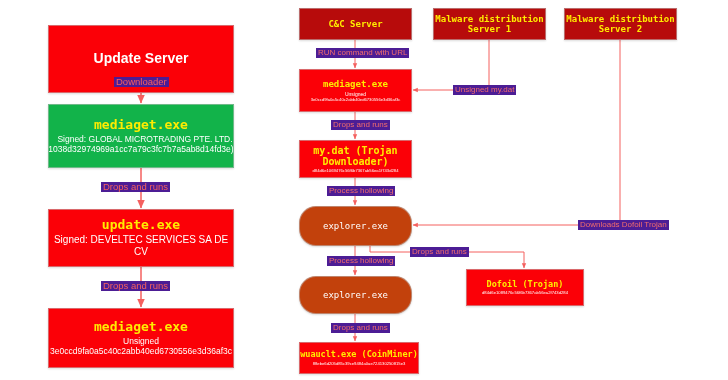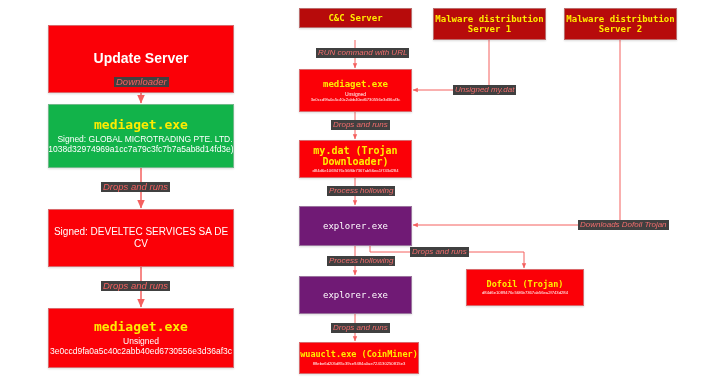--- a/index.html
+++ b/index.html
@@ -26,37 +26,36 @@
     overflow:hidden;
   }
   .node .title{font-weight:bold;line-height:1.12;}
   .node .sub{line-height:1.2;}
   .node .hash{line-height:1.2;}
 
   
   .red{background:#fb0007;}
   .darkred{background:#b70b0b;}
   .green{background:#12b34a;}
-  .amber{background:#701a75;}
+  .amber{background:#c2410c;border-radius:17px;}
 
   .t-white{color:#ffffff;}
   .t-yellow{color:#ffec00;}
 
   
   .mono{font-family:"DejaVu Sans Mono","Liberation Mono",monospace;}
 
   .edge-label{
     position:absolute;
     color:#f26d6d;
     font-size:8px;
     white-space:nowrap;
-    background:#404040;
+    background:#4c1d95;
     padding:0 2px;
     line-height:10px;
-    font-style:italic;
   }
   .edge-label.big{font-size:9.5px;color:#f4605f;}
 </style>
 </head>
 <body>
 
 <div id="canvas">
 
   <svg id="wires" viewBox="0 0 728 380">
     <defs>
@@ -91,34 +90,35 @@
     <div class="title t-white" style="font-size:14px;">Update Server</div>
   </div>
 
   <div class="node green" style="left:48px;top:104px;width:186px;height:64px;">
     <div class="title t-yellow mono" style="font-size:13px;margin-bottom:2px;">mediaget.exe</div>
     <div class="sub t-white" style="font-size:8.5px;margin-left:8px;">Signed: GLOBAL MICROTRADING PTE. LTD.</div>
     <div class="hash t-white" style="font-size:8.5px;">1038d32974969a1cc7a79c3fc7b7a5ab8d14fd3e)</div>
   </div>
 
   <div class="node red" style="left:48px;top:209px;width:186px;height:58px;">
+    <div class="title t-yellow mono" style="font-size:13px;margin-bottom:2px;">update.exe</div>
     <div class="sub t-white" style="font-size:10px;">Signed: DEVELTEC SERVICES SA DE CV</div>
   </div>
 
   <div class="node red" style="left:48px;top:308px;width:186px;height:60px;">
     <div class="title t-yellow mono" style="font-size:13px;margin-bottom:2px;">mediaget.exe</div>
     <div class="sub t-white" style="font-size:8.5px;">Unsigned</div>
     <div class="hash t-white" style="font-size:8.5px;">3e0ccd9fa0a5c40c2abb40ed6730556e3d36af3c</div>
   </div>
 
   <div class="edge-label big" style="left:114px;top:77px;">Downloader</div>
   <div class="edge-label big" style="left:101px;top:182px;">Drops and runs</div>
   <div class="edge-label big" style="left:101px;top:281px;">Drops and runs</div>
 
-  <div class="node darkred" style="left:299px;top:8px;width:113px;height:20px;">
+  <div class="node darkred" style="left:299px;top:8px;width:113px;height:32px;">
     <div class="title t-yellow mono" style="font-size:9px;white-space:pre-line;">C&amp;C Server</div>
   </div>
 
   <div class="node darkred" style="left:433px;top:8px;width:113px;height:32px;">
     <div class="title t-yellow mono" style="font-size:9px;white-space:pre-line;">Malware distribution
 Server 1</div>
   </div>
 
   <div class="node darkred" style="left:564px;top:8px;width:113px;height:32px;">
     <div class="title t-yellow mono" style="font-size:9px;white-space:pre-line;">Malware distribution

